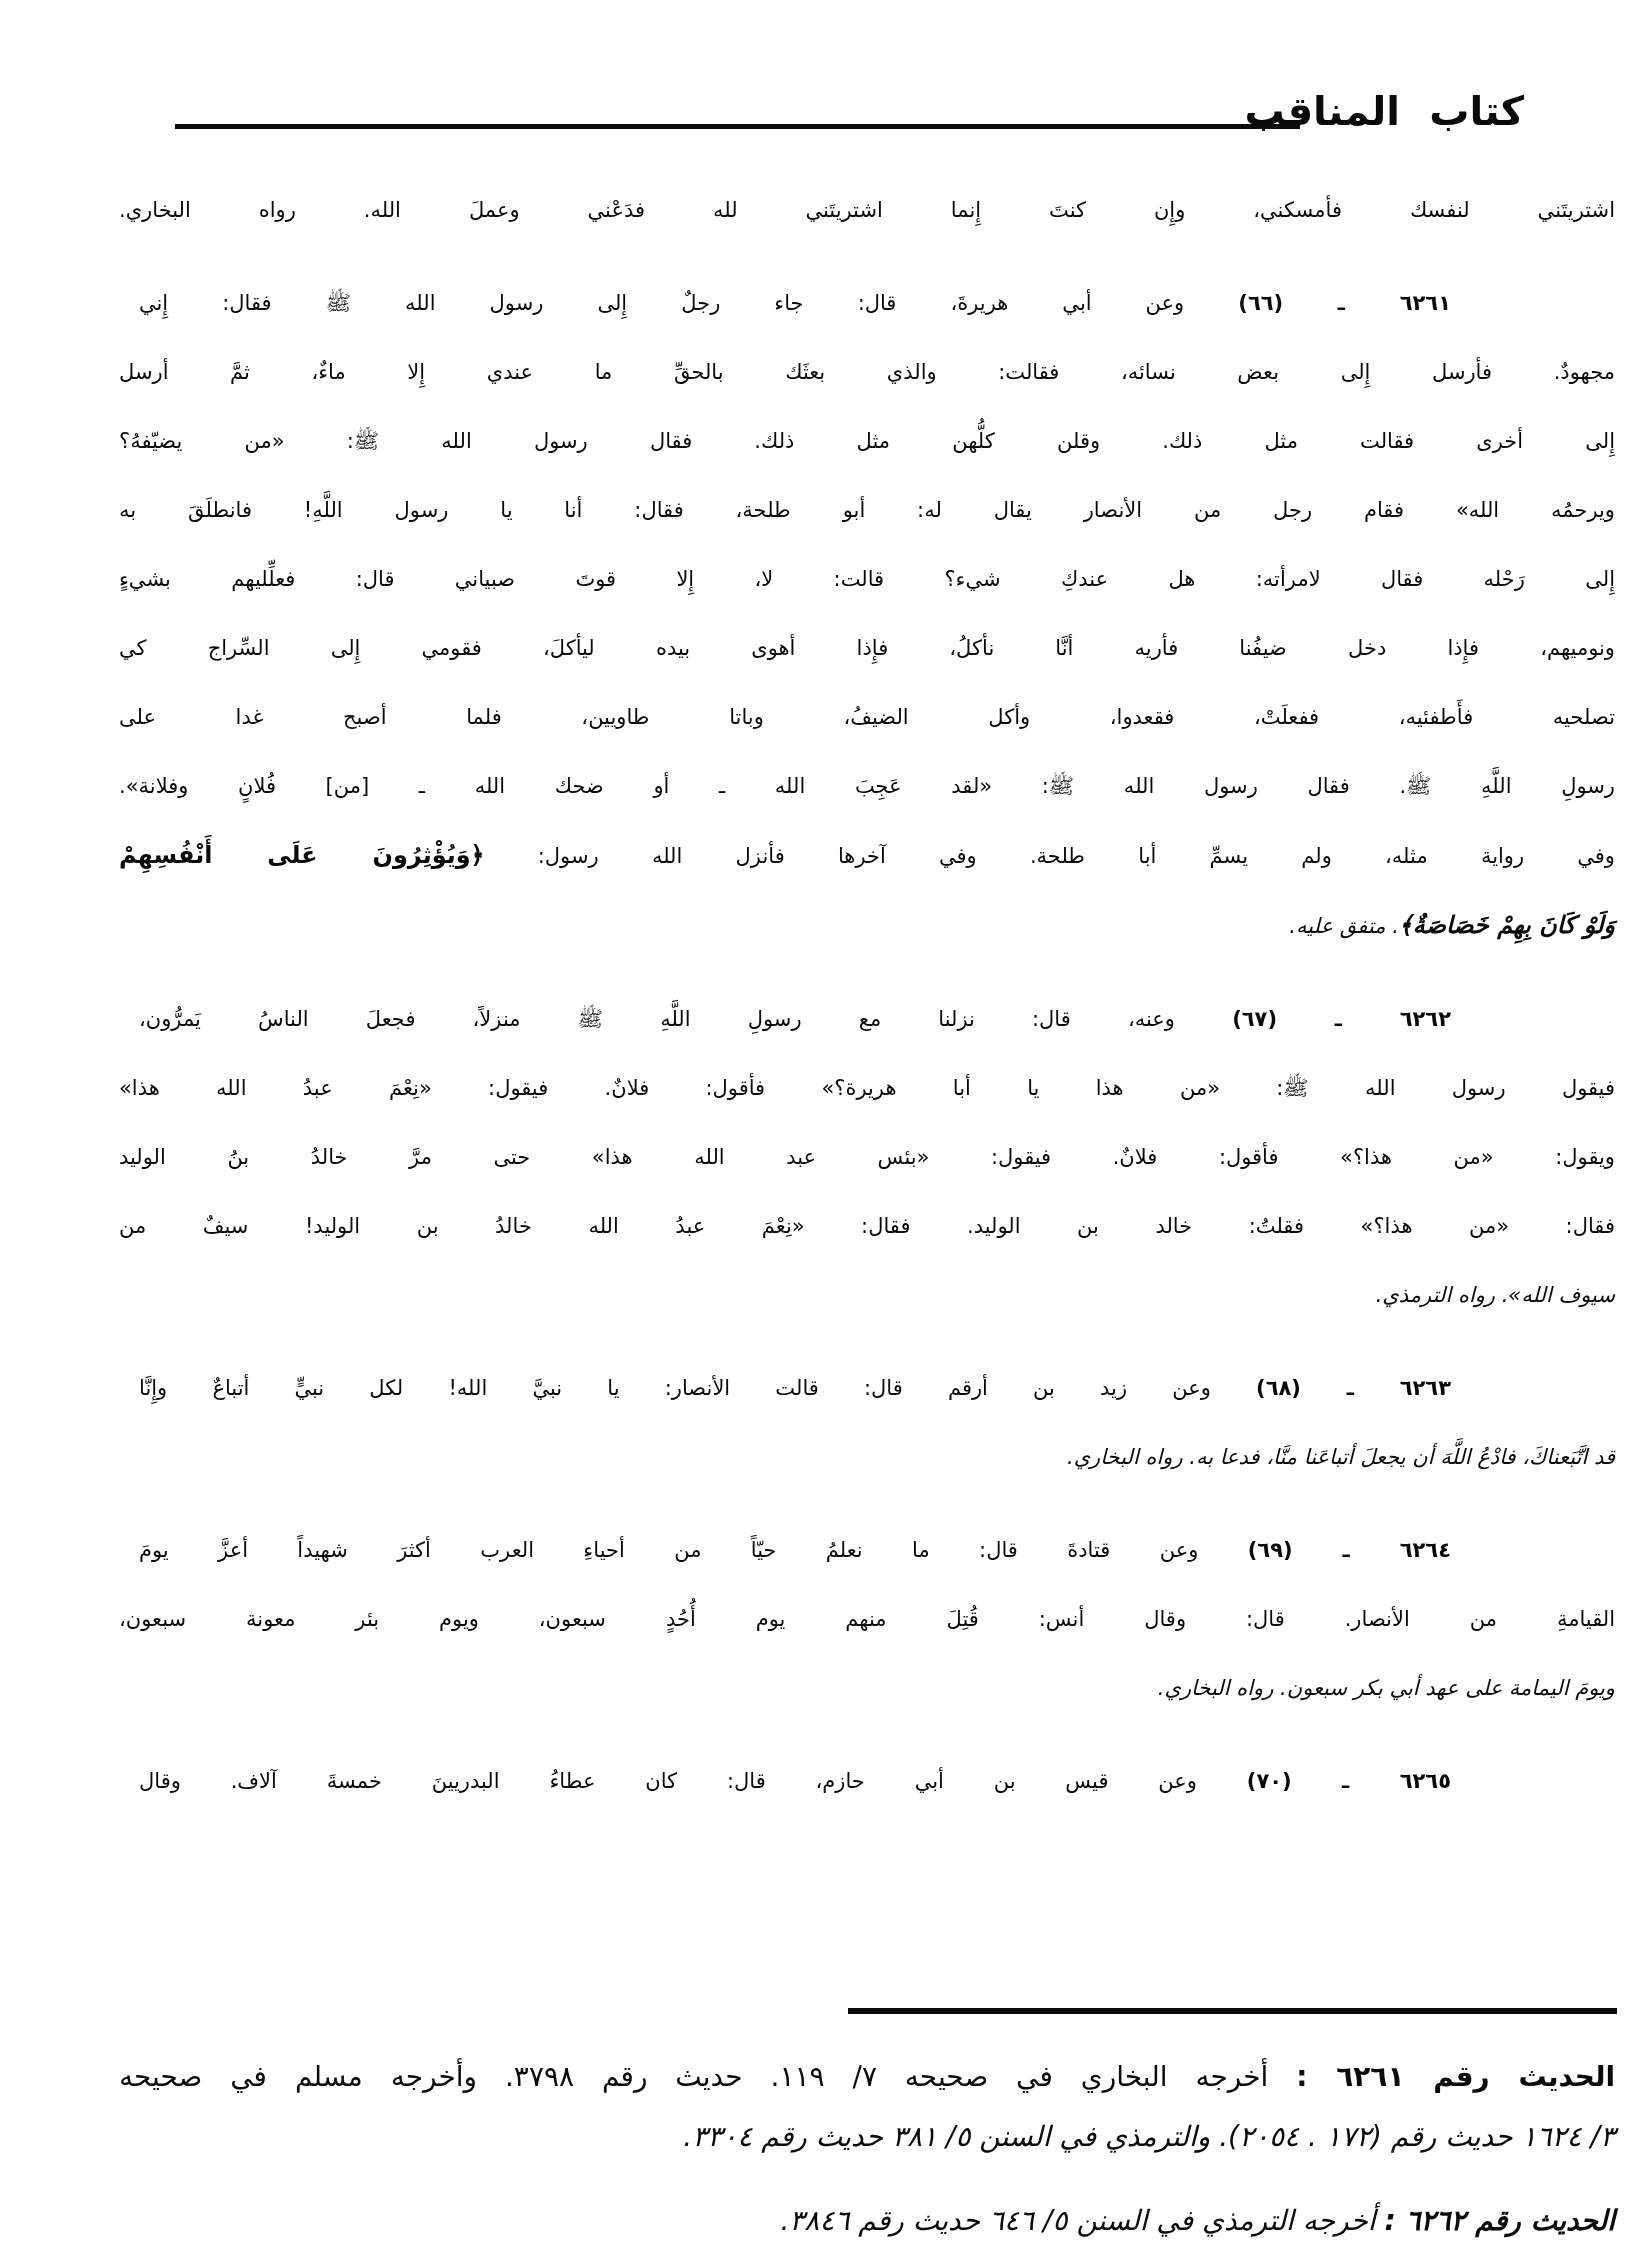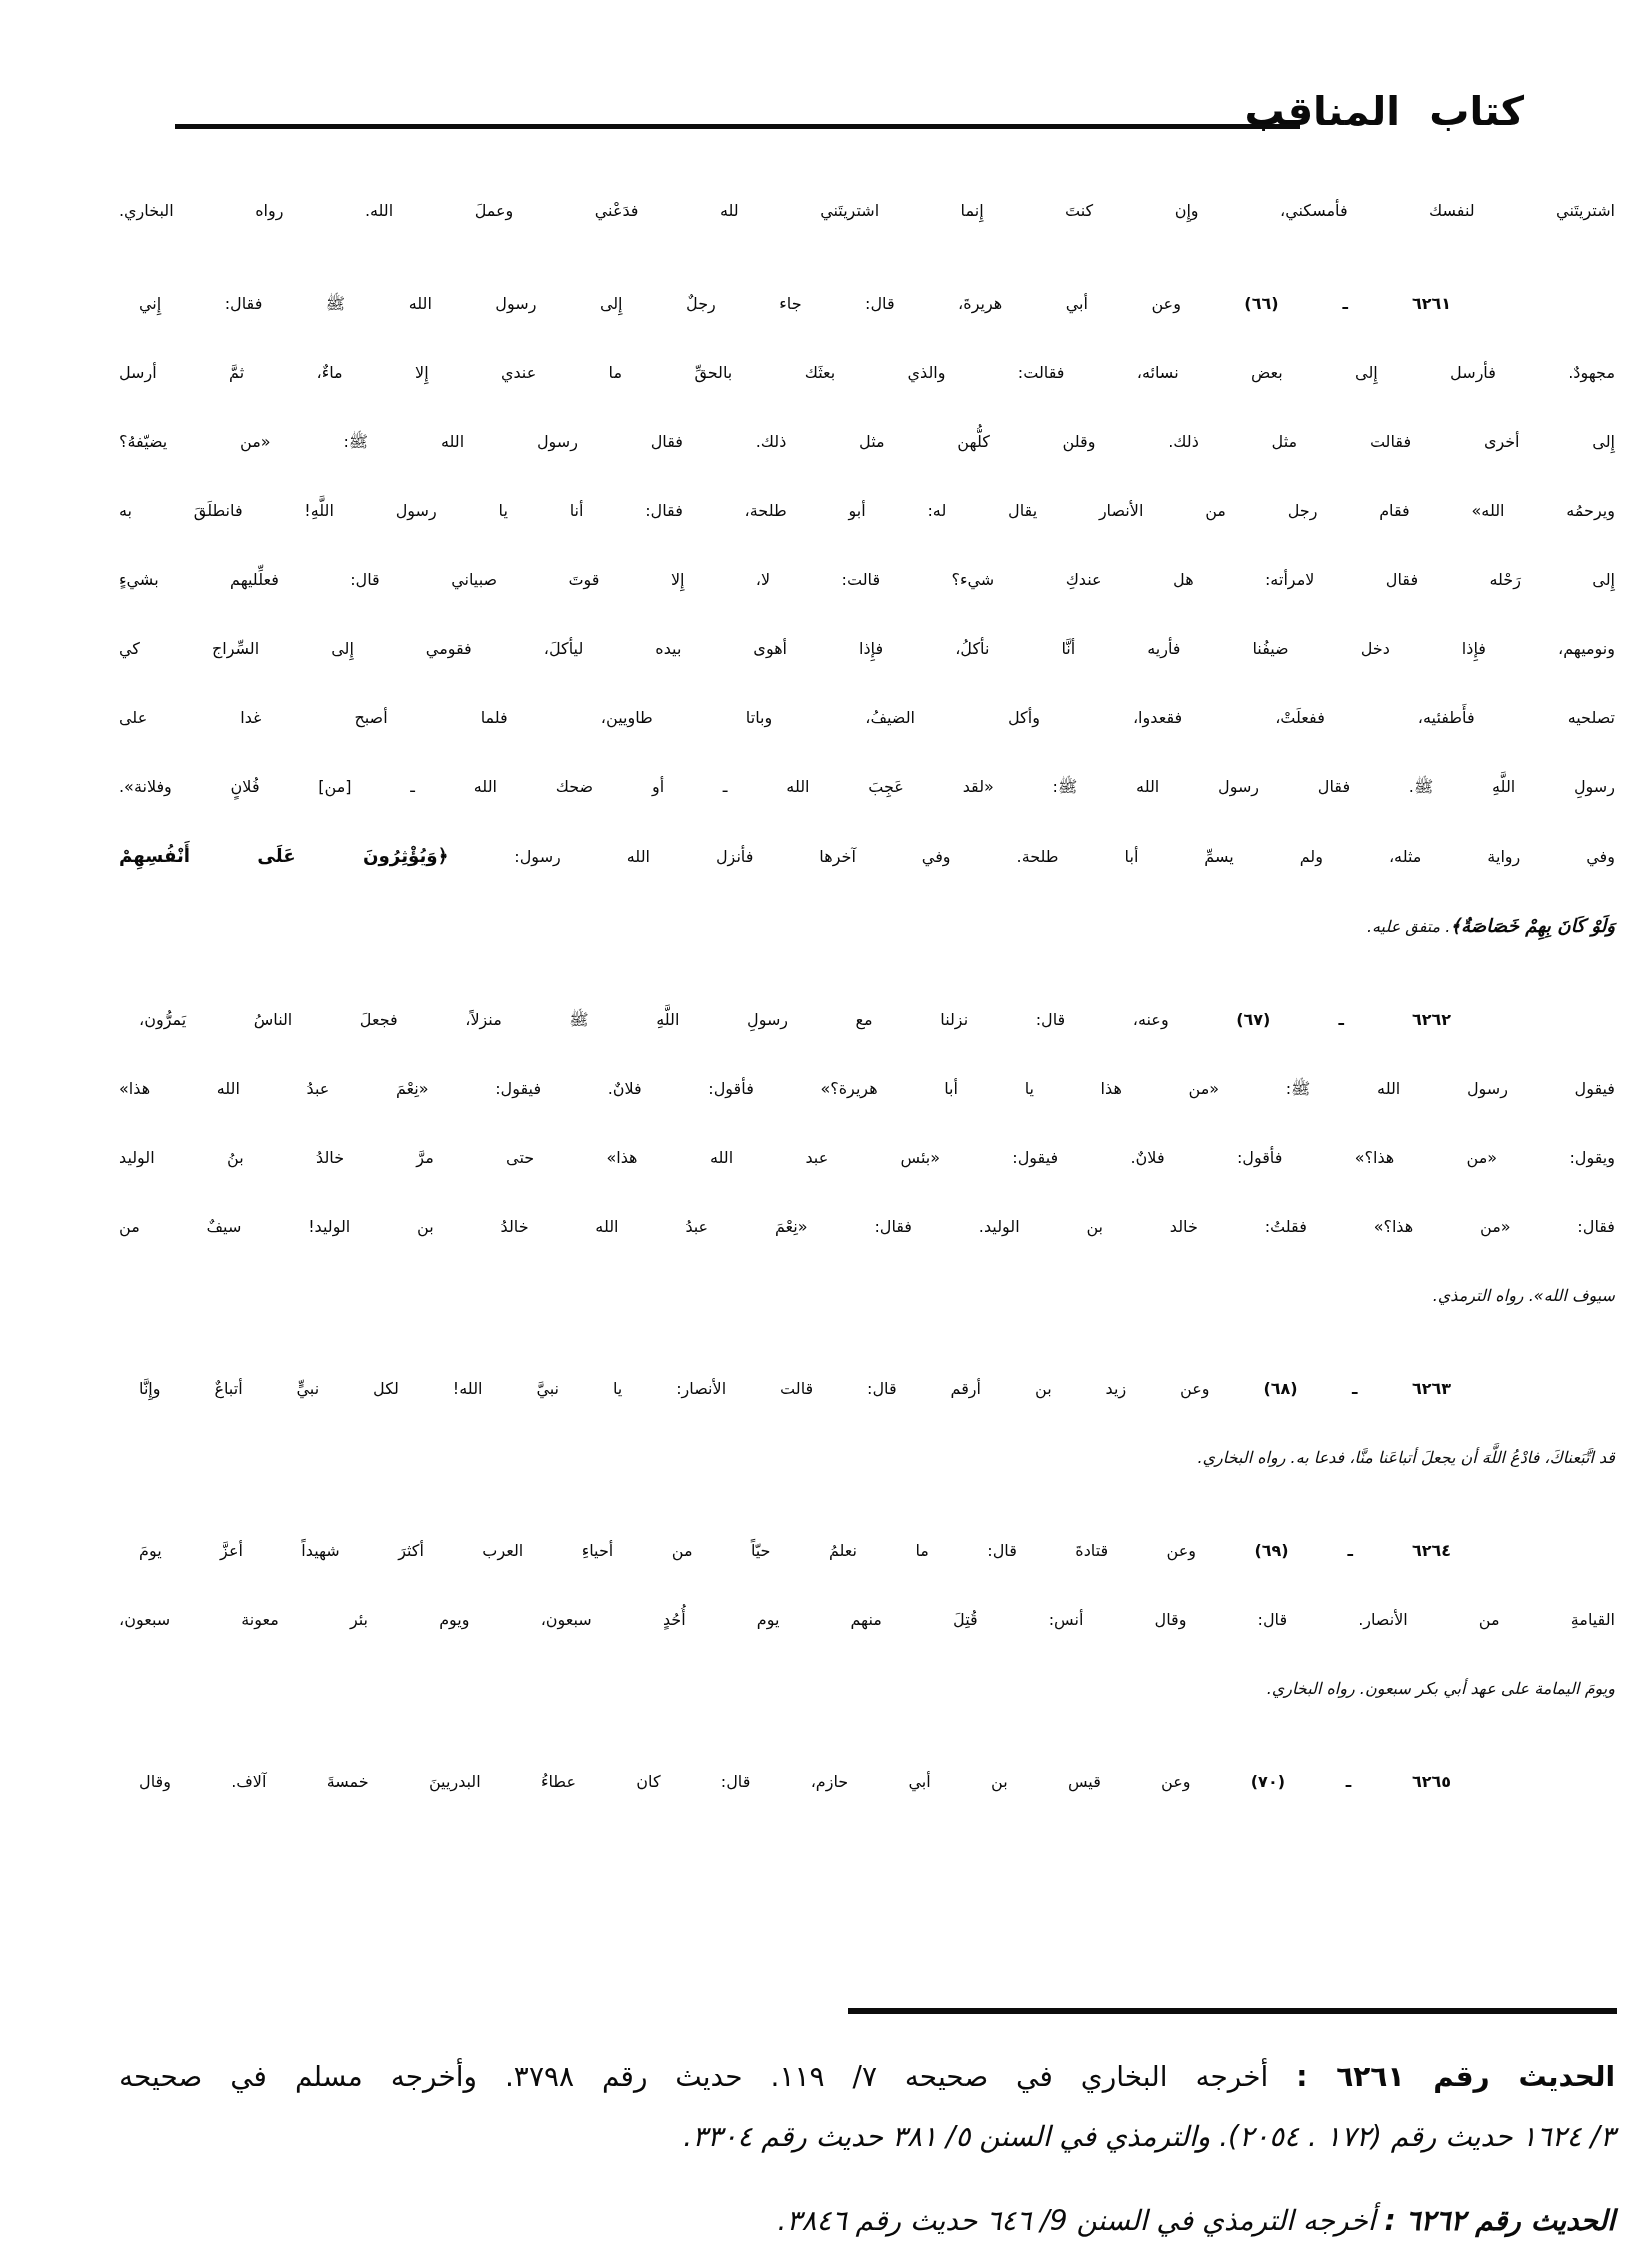--- a/index.html
+++ b/index.html
@@ -21,21 +21,21 @@
   .header-rule{
     position:absolute;top:124px;left:175px;width:1125px;height:5px;
     background:#0c0c0c;
   }
   
   .content{
     position:absolute;top:176px;right:30px;width:1496px;
   }
   .para{margin:0 0 24px 0;}
   .line{
-    font-size:16px;
+    font-size:21px;
     line-height:69px;
     text-align:justify;
     text-align-last:justify;
     text-justify:inter-word;
   }
   .line.last{text-align-last:right;font-style:italic;}
   .line.indent{text-indent:164px;margin-left:20px;}
   .b{font-weight:bold;}
   .q{font-weight:bold;font-size:1.14em;}
   
@@ -98,18 +98,18 @@
     </div>
 
   <div class="fn-sep"></div>
 
   <div class="footnotes">
       <div class="para">
         <div class="line"><span class="b">الحديث رقم ٦٢٦١ :</span><span> أخرجه البخاري في صحيحه ٧/ ١١٩. حديث رقم ٣٧٩٨. وأخرجه مسلم في صحيحه</span></div>
         <div class="line last"><span>٣/ ١٦٢٤ حديث رقم (١٧٢ . ٢٠٥٤). والترمذي في السنن ٥/ ٣٨١ حديث رقم ٣٣٠٤.</span></div>
       </div>
       <div class="para">
-        <div class="line last"><span class="b">الحديث رقم ٦٢٦٢ :</span><span> أخرجه الترمذي في السنن 9/ ٦٤٦ حديث رقم ٣٨٤٦.</span></div>
+        <div class="line last"><span class="b">الحديث رقم ٦٢٦٢ :</span><span> أخرجه الترمذي في السنن ٥/ ٦٤٦ حديث رقم ٣٨٤٦.</span></div>
       </div>
     </div>
 
 </div>
 
 
 </body></html>

